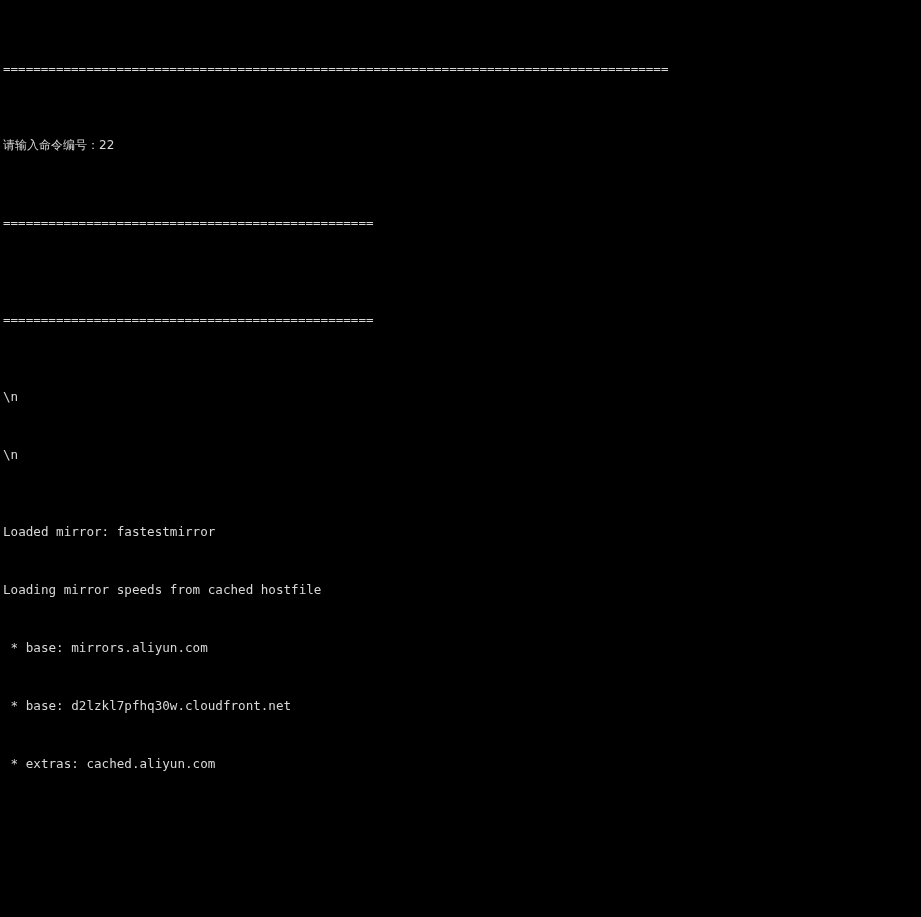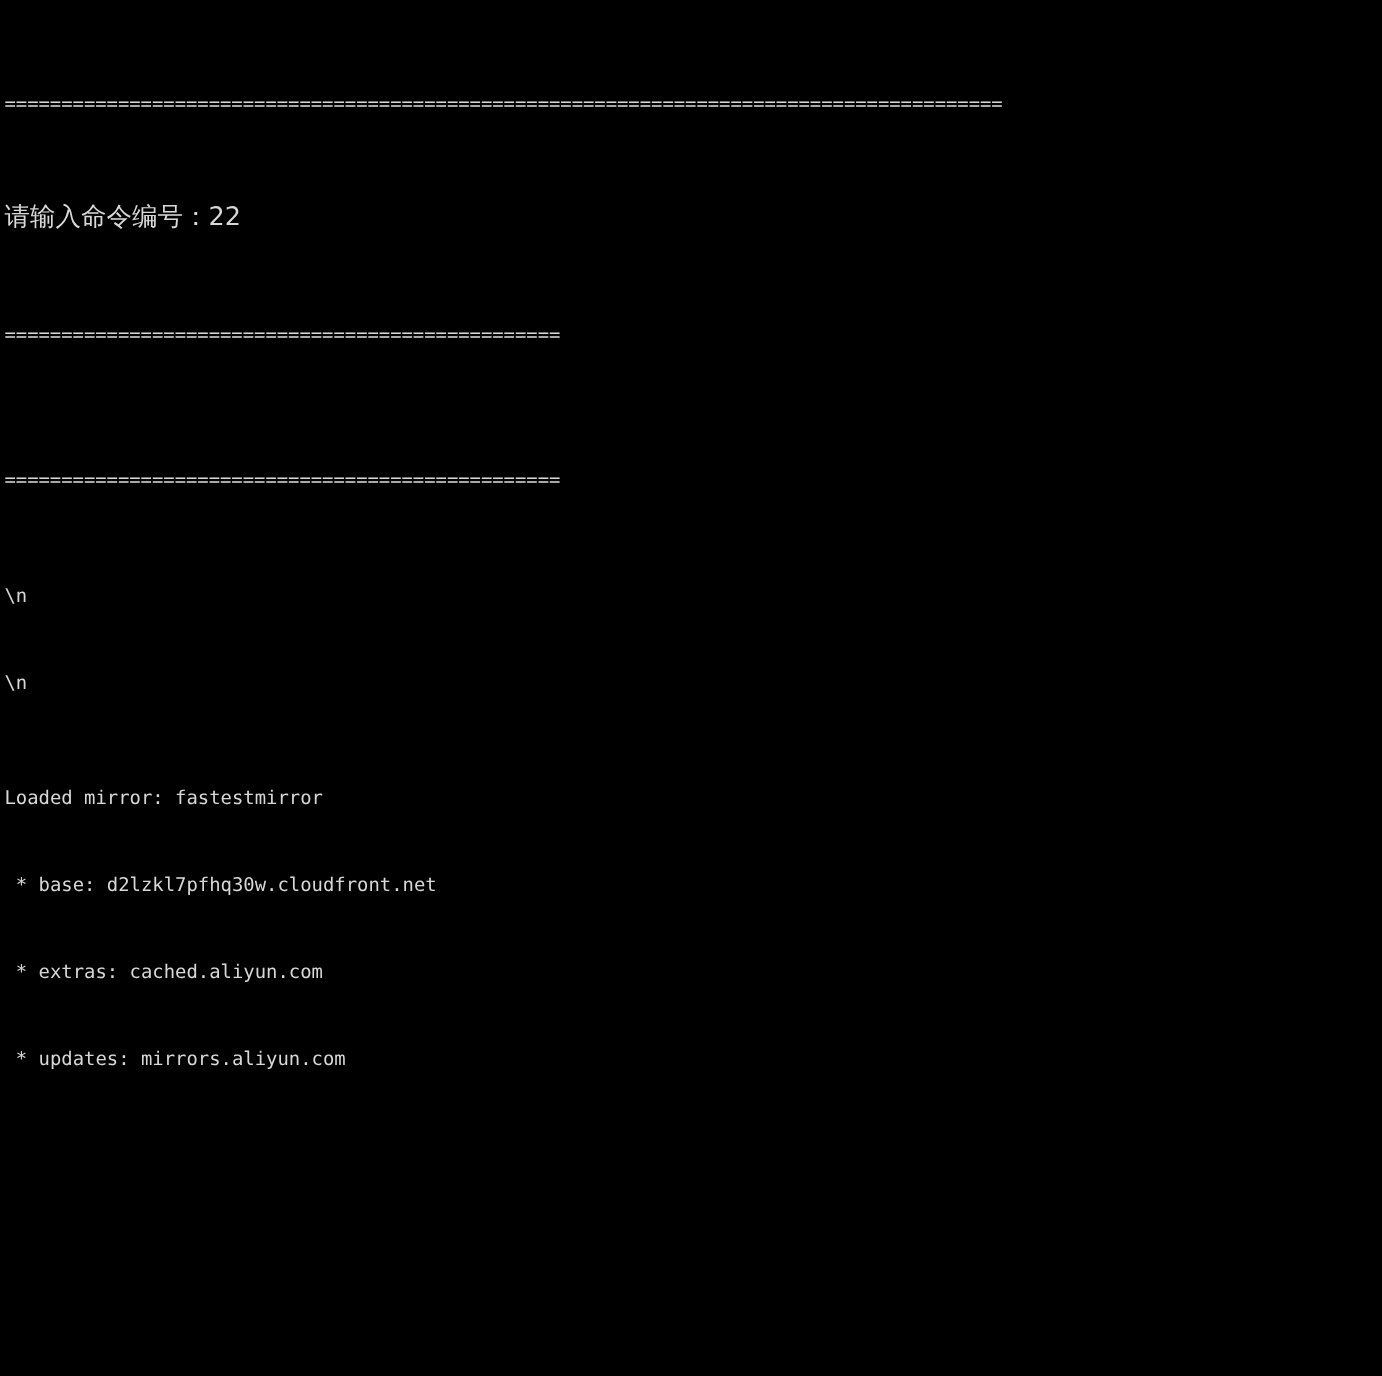--- a/index.html
+++ b/index.html
@@ -33,44 +33,45 @@
     height: 19.3px;
     display: block;
     font-family: "DejaVu Sans Mono", "Liberation Mono", monospace;
   }
   .sep {
     color: #d8d8d8;
     letter-spacing: -0.02px;
   }
   .cn {
     font-family: "DejaVu Sans", "Liberation Sans", sans-serif;
-    font-size: 17px;
+    font-size: 12px;
   }
 </style>
 </head>
 <body>
 
 <div id="terminal">
 
   <span class="line sep">========================================================================================</span>
 
   <span class="line cn">请输入命令编号：22</span>
 
   <span class="line sep">=================================================</span>
 
 
   <span class="line sep">=================================================</span>
 
   <span class="line">\n</span>
   <span class="line">\n</span>
 
   <span class="line">Loaded mirror: fastestmirror</span>
+  <span class="line">Loading mirror speeds from cached hostfile</span>
+  <span class="line"> * base: mirrors.aliyun.com</span>
   <span class="line"> * base: d2lzkl7pfhq30w.cloudfront.net</span>
   <span class="line"> * extras: cached.aliyun.com</span>
-  <span class="line"> * updates: mirrors.aliyun.com</span>
 
   
   
   
   
 
   
 
   
 

